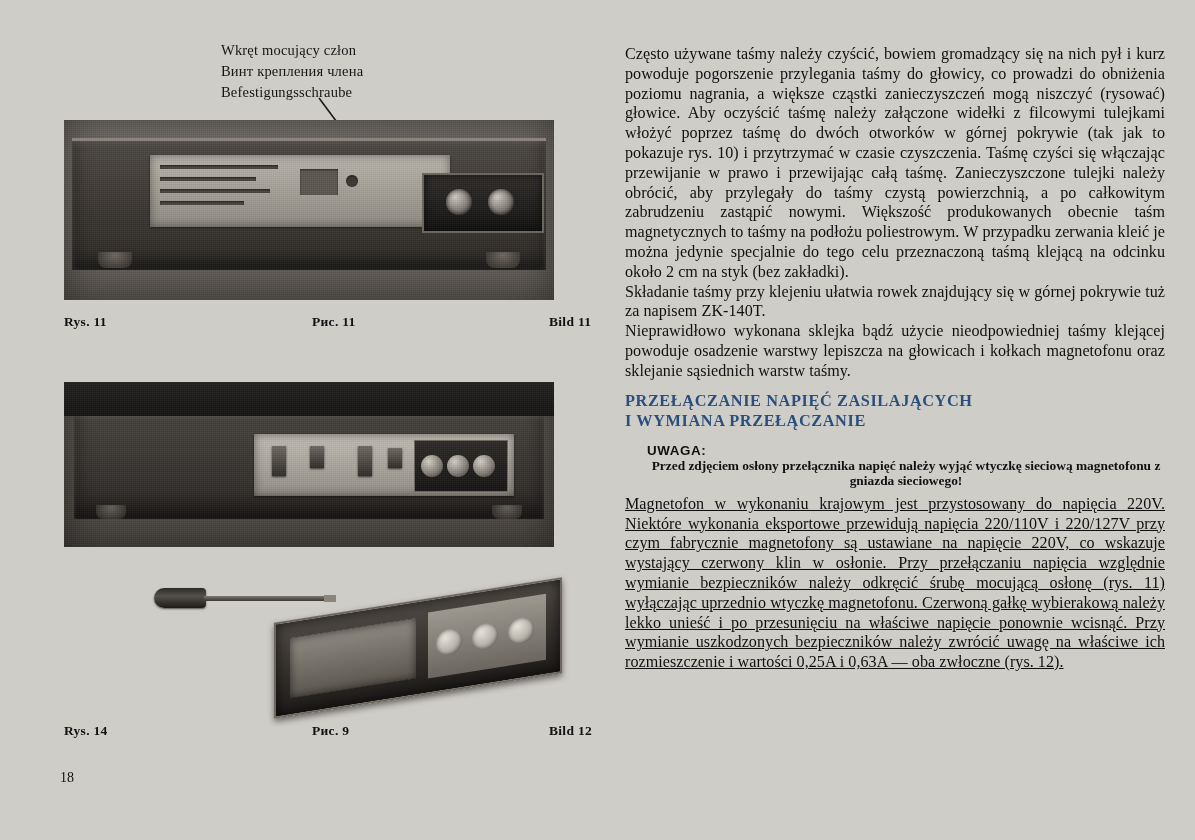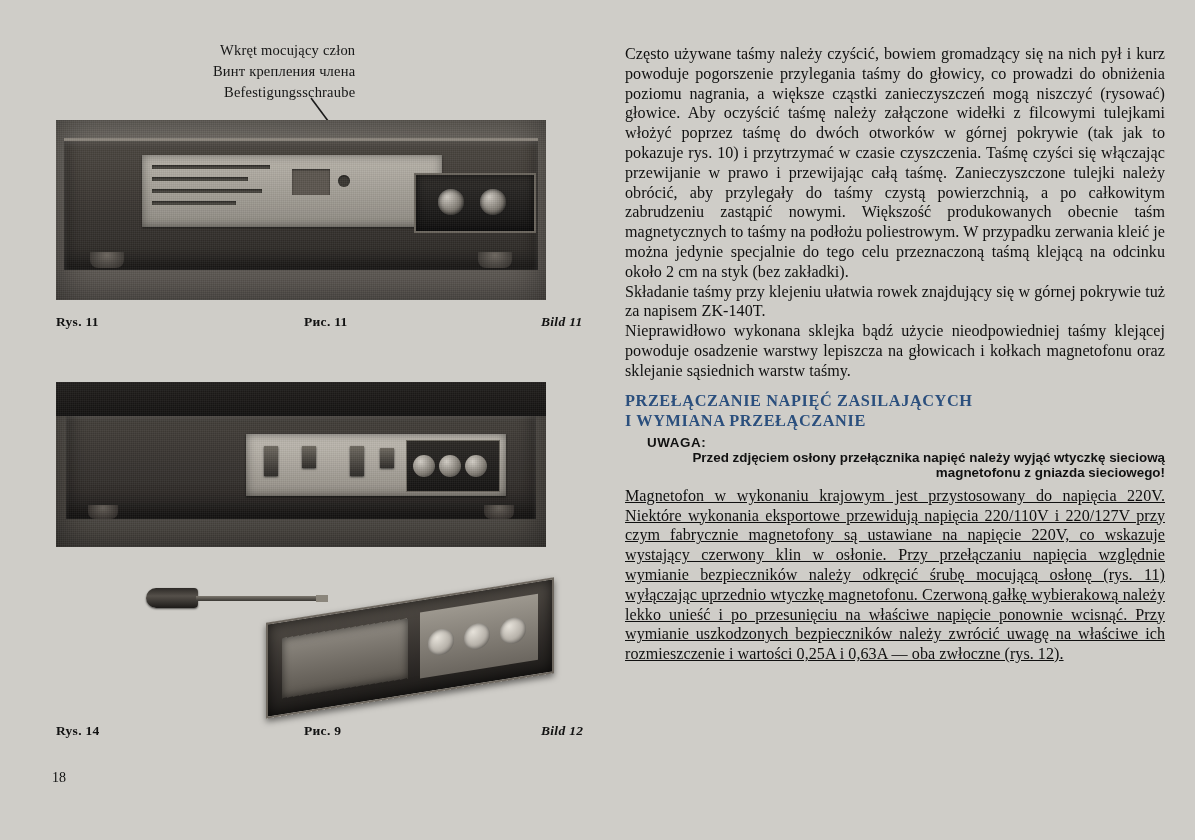--- a/index.html
+++ b/index.html
@@ -17,25 +17,24 @@
   }
   .page {
     position: absolute;
     inset: 0;
     background: #cfcdc8;
   }
 
   
   .left-col {
     position: absolute;
-    left: 8px;
+    left: 16px;
     top: 0;
     width: 612px;
     height: 840px;
-    text-align: right;
   }
 
   
   .callout {
     position: absolute;
     left: 205px;
     top: 40px;
     font-size: 14.5px;
     line-height: 1.45;
     font-family: "Liberation Serif", serif;
@@ -244,21 +243,21 @@
     width: 540px;
     font-size: 13.5px;
     font-weight: bold;
     font-family: "Liberation Serif", serif;
     letter-spacing: 0.3px;
     color: #121212;
   }
   .caption-row span { position: absolute; white-space: nowrap; }
   .cap-pl { left: 0; }
   .cap-ru { left: 248px; }
-  .cap-de { left: 485px; font-style: italic; }
+  .cap-de { left: 485px; }
 
   .page-num {
     position: absolute;
     left: 44px;
     top: 770px;
     font-size: 14px;
     font-family: "Liberation Serif", serif;
     color: #101010;
   }
 
@@ -273,21 +272,21 @@
     margin: 0;
     font-size: 16.1px;
     line-height: 19.8px;
     text-align: justify;
     font-family: "Liberation Serif", serif;
     color: #101010;
     letter-spacing: 0.05px;
   }
   .section-head {
     margin-top: 10px;
-    margin-bottom: 4px;
+    margin-bottom: 12px;
     font-size: 16.3px;
     line-height: 20px;
     font-weight: bold;
     letter-spacing: 0.6px;
     color: #2b4f7d;
     font-family: "Liberation Serif", serif;
   }
   .note {
     margin-left: 22px;
     margin-bottom: 5px;
@@ -296,23 +295,23 @@
     font-size: 13.4px;
     font-weight: bold;
     letter-spacing: 0.6px;
     font-family: "Liberation Sans", sans-serif;
     color: #111;
   }
   .note .note-body {
     font-size: 13.4px;
     line-height: 15.6px;
     font-weight: bold;
-    font-family: Liberation Sans, sans-serif;
+    font-family: Liberation Serif, serif;
     color: #111;
-    text-align: right;
+    text-align: center;
   }
   .tight { margin-top: 0; text-decoration: underline; }
 </style>
 </head>
 <body>
 
 <div class="page">
 
   <div class="left-col">
 

